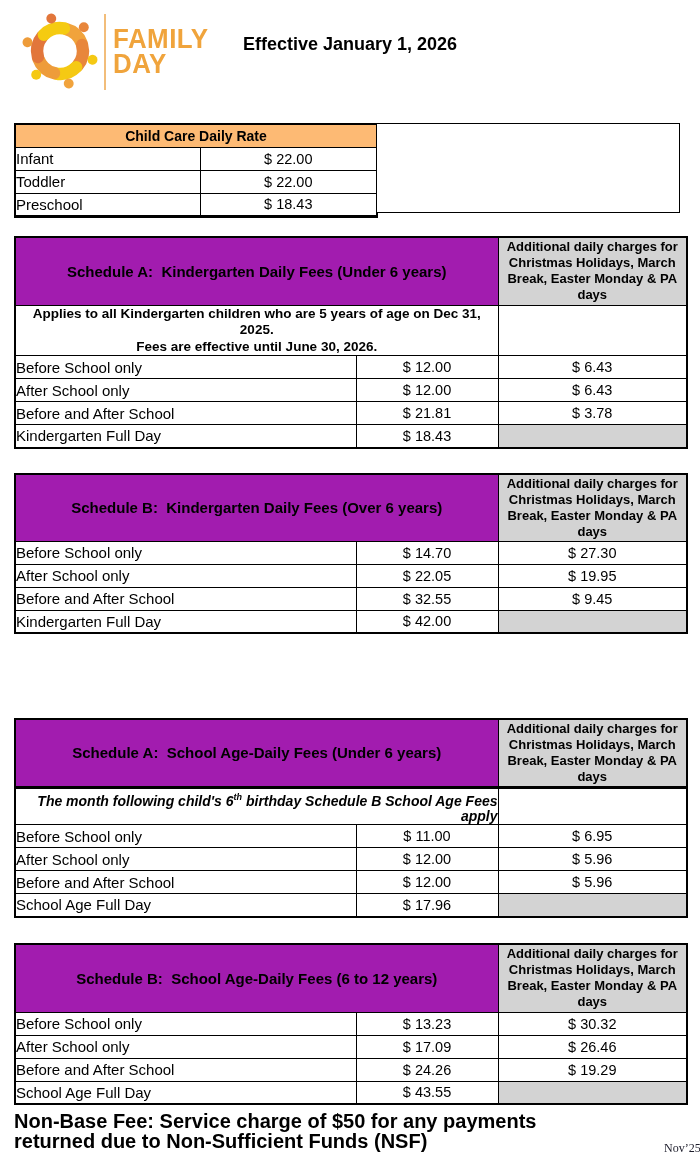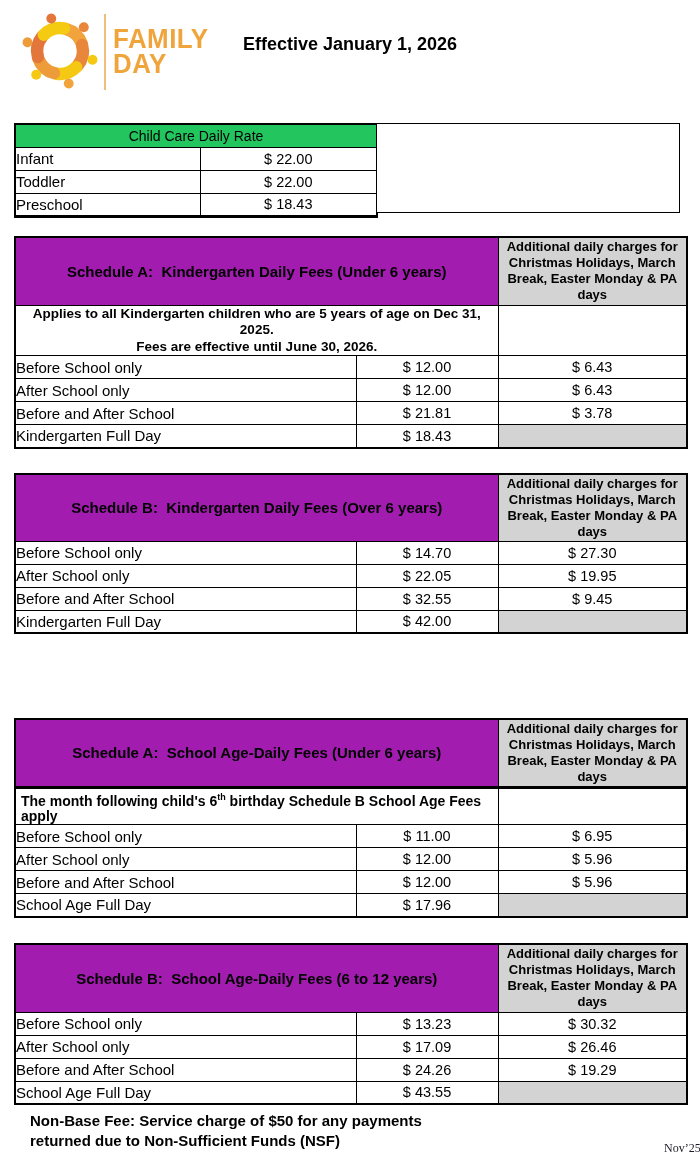--- a/index.html
+++ b/index.html
@@ -19,35 +19,35 @@
 
   
   table{border-collapse:collapse;table-layout:fixed;position:absolute;left:14px;}
   td{border:1px solid #000;vertical-align:middle;overflow:hidden;padding:0;}
   .gray{background:#d3d3d3;}
   .lbl{padding-left:0;font-size:15px;text-align:left;}
   .num{text-align:center;font-size:14.5px;}
 
   
   .t1{top:123px;width:362px;border:2px solid #000;border-bottom:3px solid #000;}
-  .t1 .hd{background:#22c55e;font-weight:normal;text-align:center;font-size:14px;}
+  .t1 .hd{background:#fdba74;font-weight:bold;text-align:center;font-size:14px;}
   .side-box{left:376px;top:123px;width:302px;height:88px;border:1px solid #000;background:#fff;}
 
   
   .sched{width:672px;border:2px solid #000;}
   .s1{top:236px;} .s2{top:473px;} .s3{top:718px;} .s4{top:943px;}
   .sched-title{background:#a21caf;font-weight:bold;text-align:center;font-size:15px;white-space:pre-wrap;margin-left:44px;}
   .addl-hdr{background:#d3d3d3;font-weight:bold;text-align:center;font-size:13px;line-height:16px;padding:0 5px;}
   .note-c{font-weight:bold;text-align:center;font-size:13.5px;line-height:16.5px;}
-  .note-l{font-weight:bold;text-align:left;font-size:14px;line-height:16px;padding-left:5px;}
+  .note-l{font-weight:bold;font-style:italic;text-align:right;font-size:14px;line-height:16px;padding-left:5px;}
   .note-l sup{font-size:9px;}
   .thickb td{border-bottom:3px solid #000;}
 
   
-  .footer-note{left:30px;top:1111px;font-weight:bold;font-size:15px;line-height:20px;}
+  .footer-note{left:14px;top:1111px;font-weight:bold;font-size:20px;line-height:20px;}
   .version{left:664px;top:1141px;font-family:"Liberation Serif",serif;font-size:12px;color:#1d1d2b;}
 </style>
 </head>
 <body>
 
 <div class="abs logo-mark">
   <svg width="80" height="82" viewBox="-42 -43 84 86">
     <g>
       <g transform="rotate(0)">
         <path d="M 6.2,-23.2 A 24,24 0 0 1 22.6,-8.2" stroke="#f1a33c" stroke-width="13" fill="none" stroke-linecap="round"></path>

